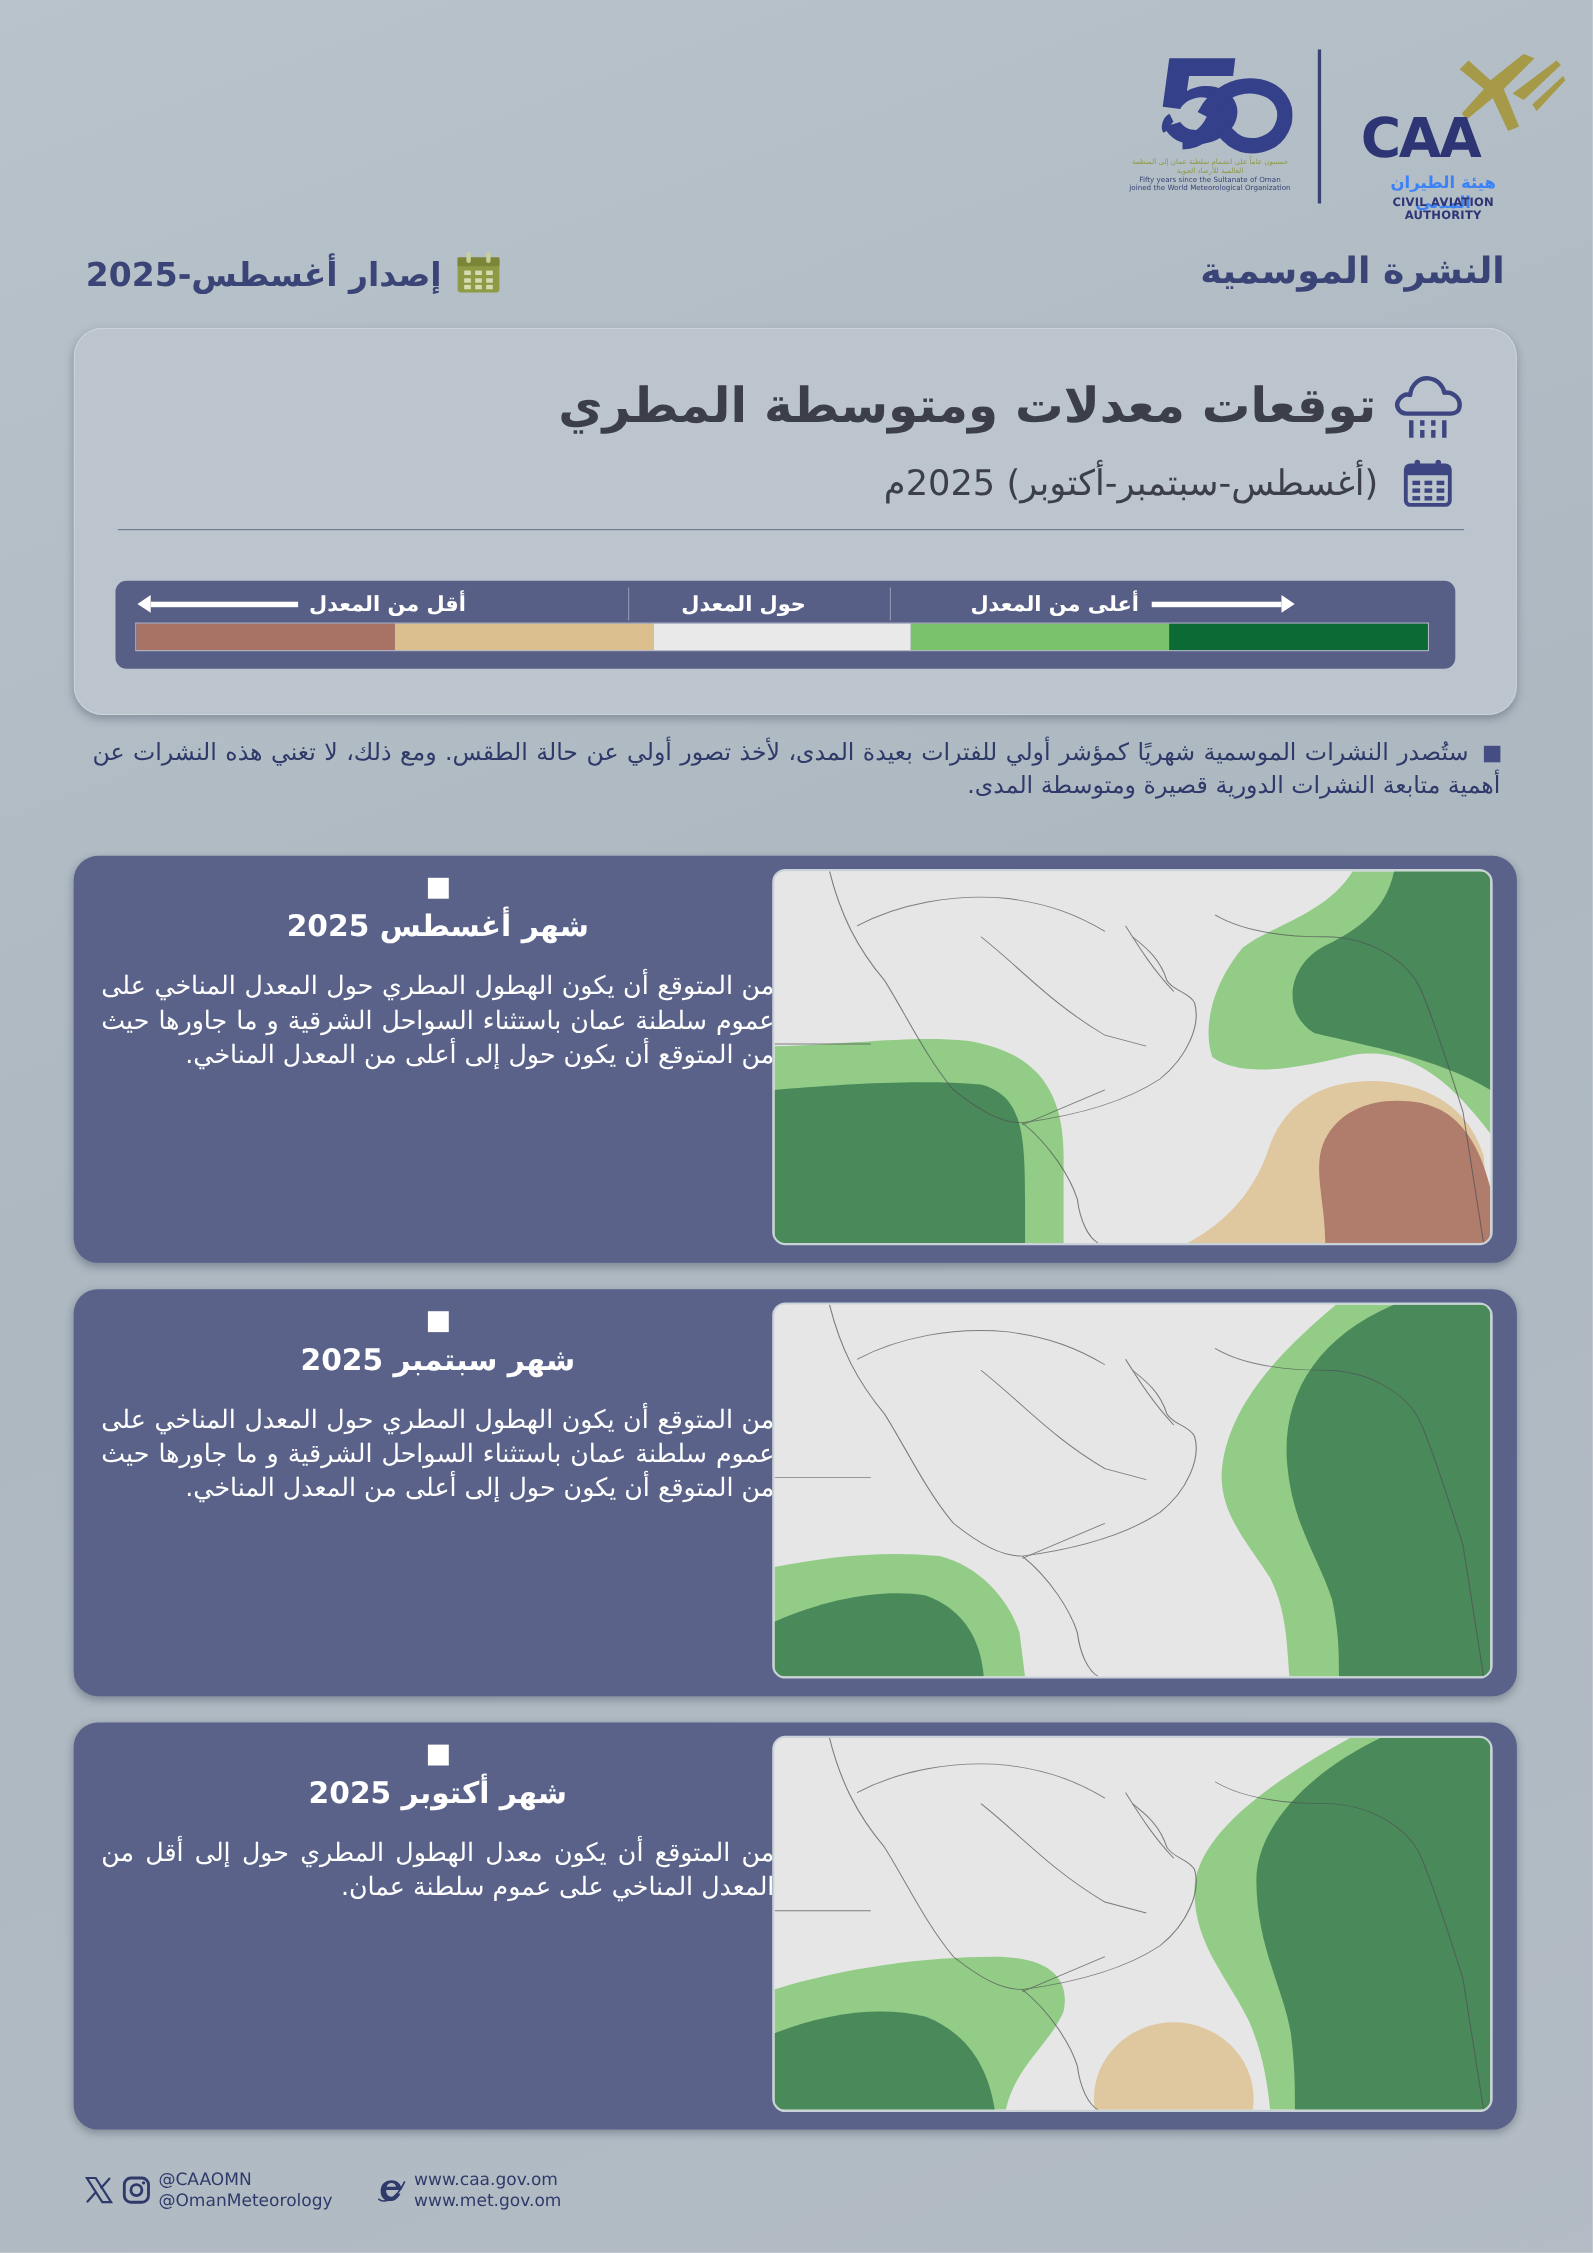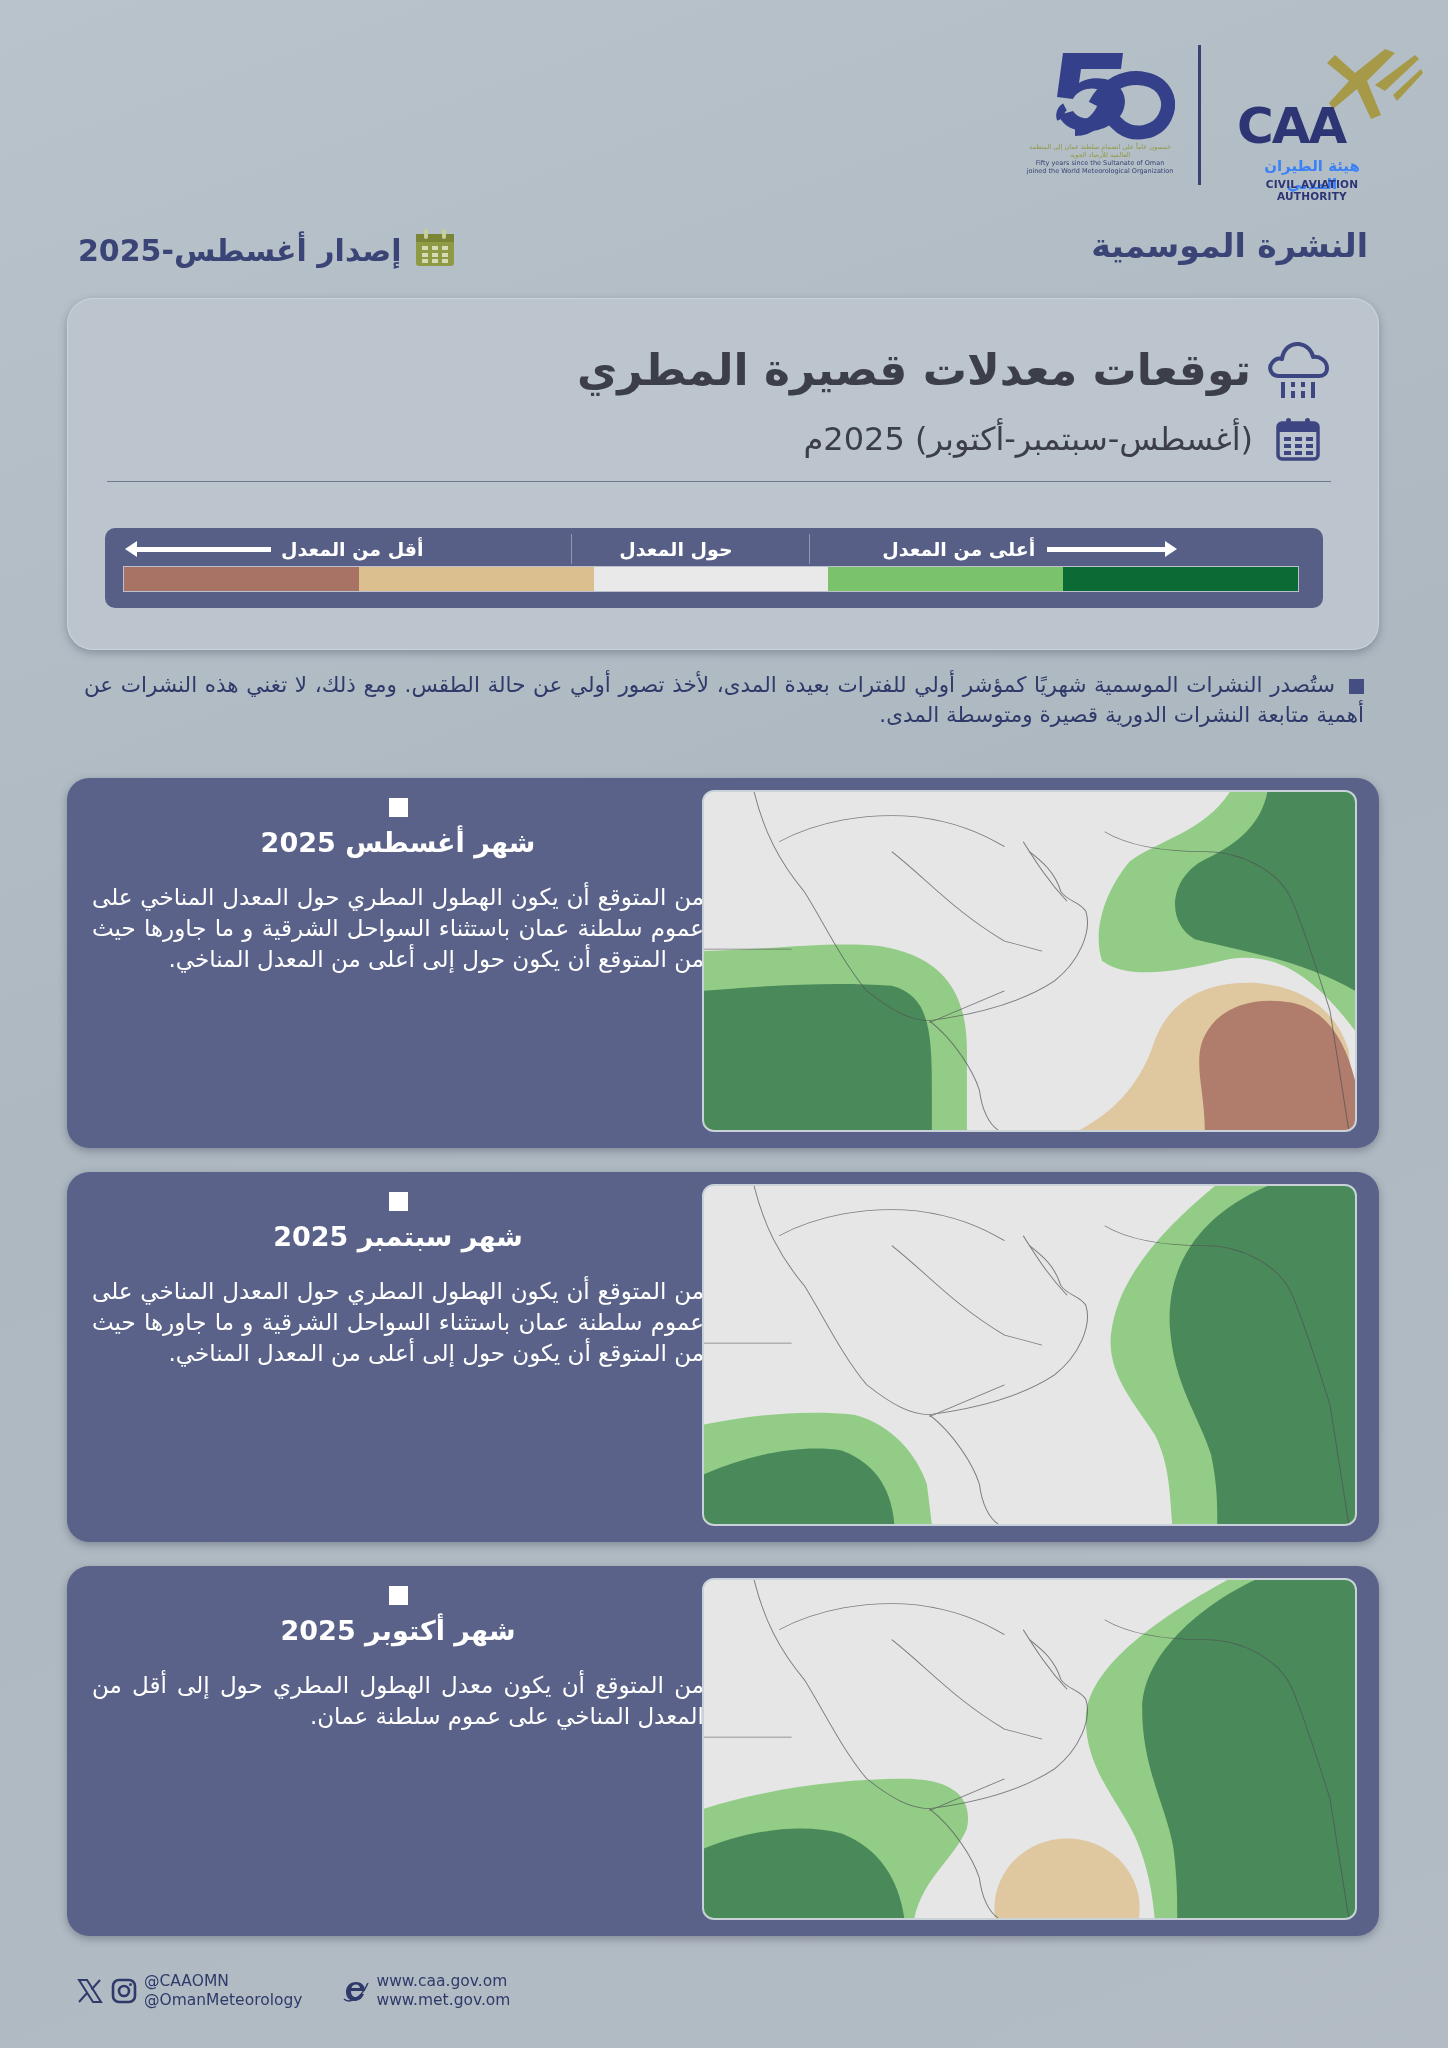--- a/index.html
+++ b/index.html
@@ -140,21 +140,21 @@
       <path d="M14 40 C6 40 3 32 7 27 C10 23 14 22 17 23 C18 13 26 7 34 8 C42 9 47 15 48 21 C55 20 62 25 62 32 C62 38 58 40 54 40 Z" fill="none" stroke="#3d4680" stroke-width="4" stroke-linejoin="round"></path>
       <g stroke="#3d4680" stroke-width="4">
         <line x1="18" y1="46" x2="18" y2="62"></line>
         <line x1="28" y1="46" x2="28" y2="51"></line>
           <line x1="28" y1="55" x2="28" y2="62"></line>
         <line x1="38" y1="46" x2="38" y2="51"></line>
           <line x1="38" y1="55" x2="38" y2="62"></line>
         <line x1="48" y1="46" x2="48" y2="62"></line>
       </g>
     </svg>
-    <span class="hc-title">توقعات معدلات قصيرة المطري</span>
+    <span class="hc-title">توقعات معدلات ومتوسطة المطري</span>
   </div>
   <div class="hc-date-row">
     <svg class="hc-cal" viewBox="0 0 46 46">
       <rect x="3" y="7" width="40" height="36" rx="4" fill="none" stroke="#3d4680" stroke-width="3.5"></rect>
       <rect x="3" y="7" width="40" height="9" fill="#3d4680"></rect>
       <rect x="11" y="2" width="5" height="11" rx="2.5" fill="#3d4680"></rect>
       <rect x="30" y="2" width="5" height="11" rx="2.5" fill="#3d4680"></rect>
       <g fill="#3d4680">
         <rect x="9" y="21" width="7" height="4"></rect>
           <rect x="20" y="21" width="7" height="4"></rect>

